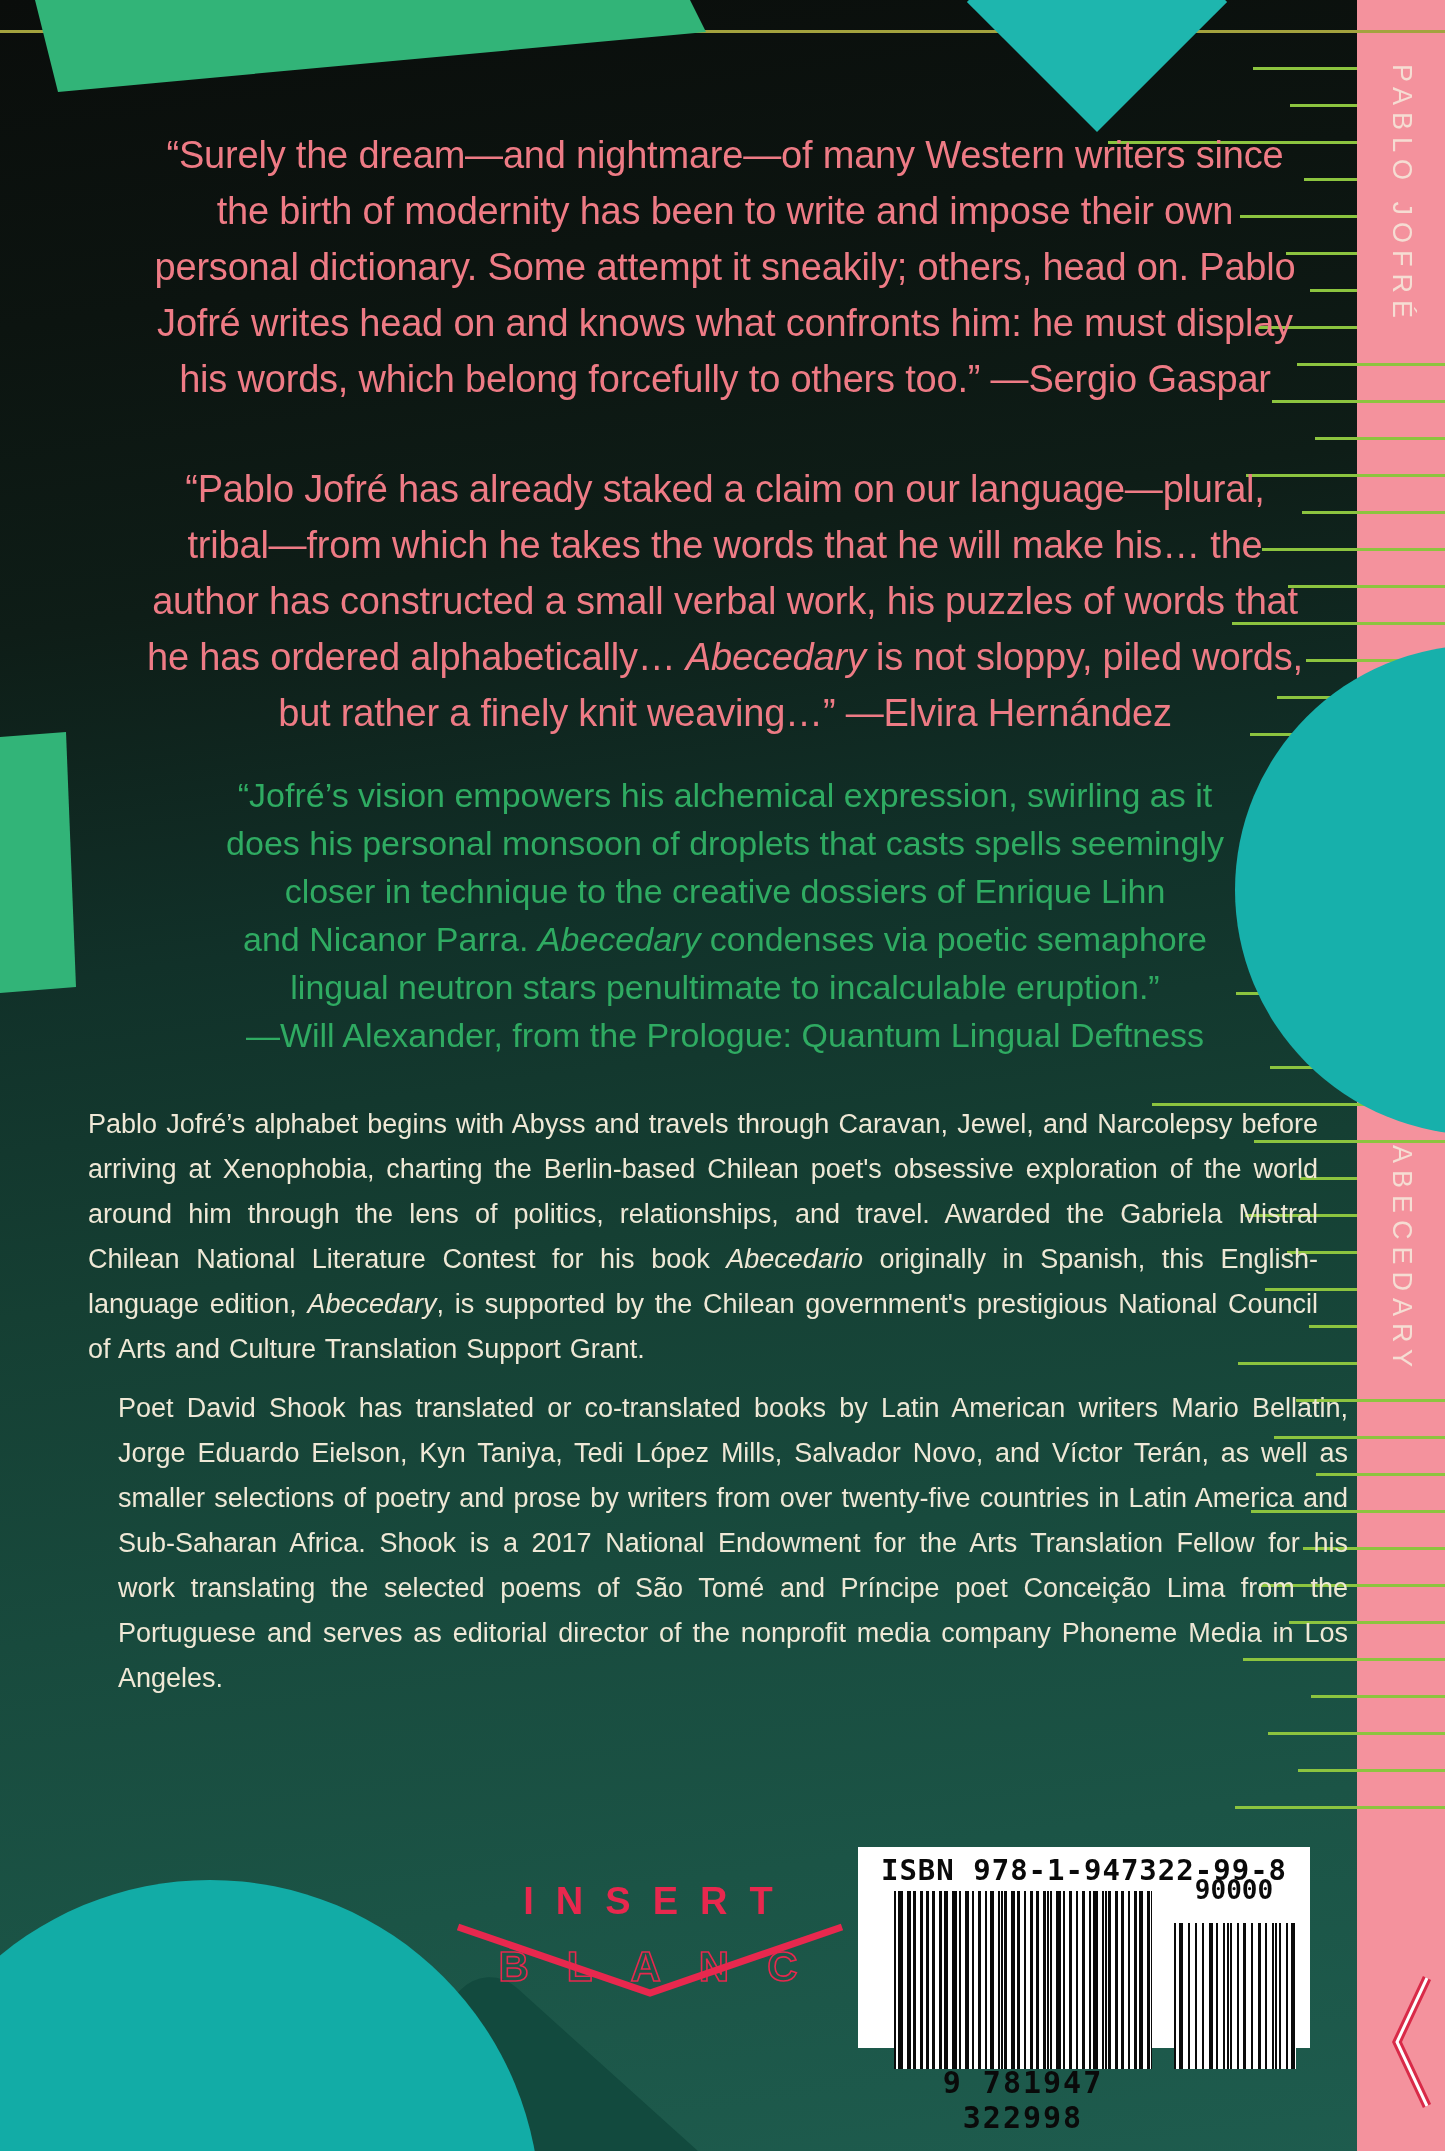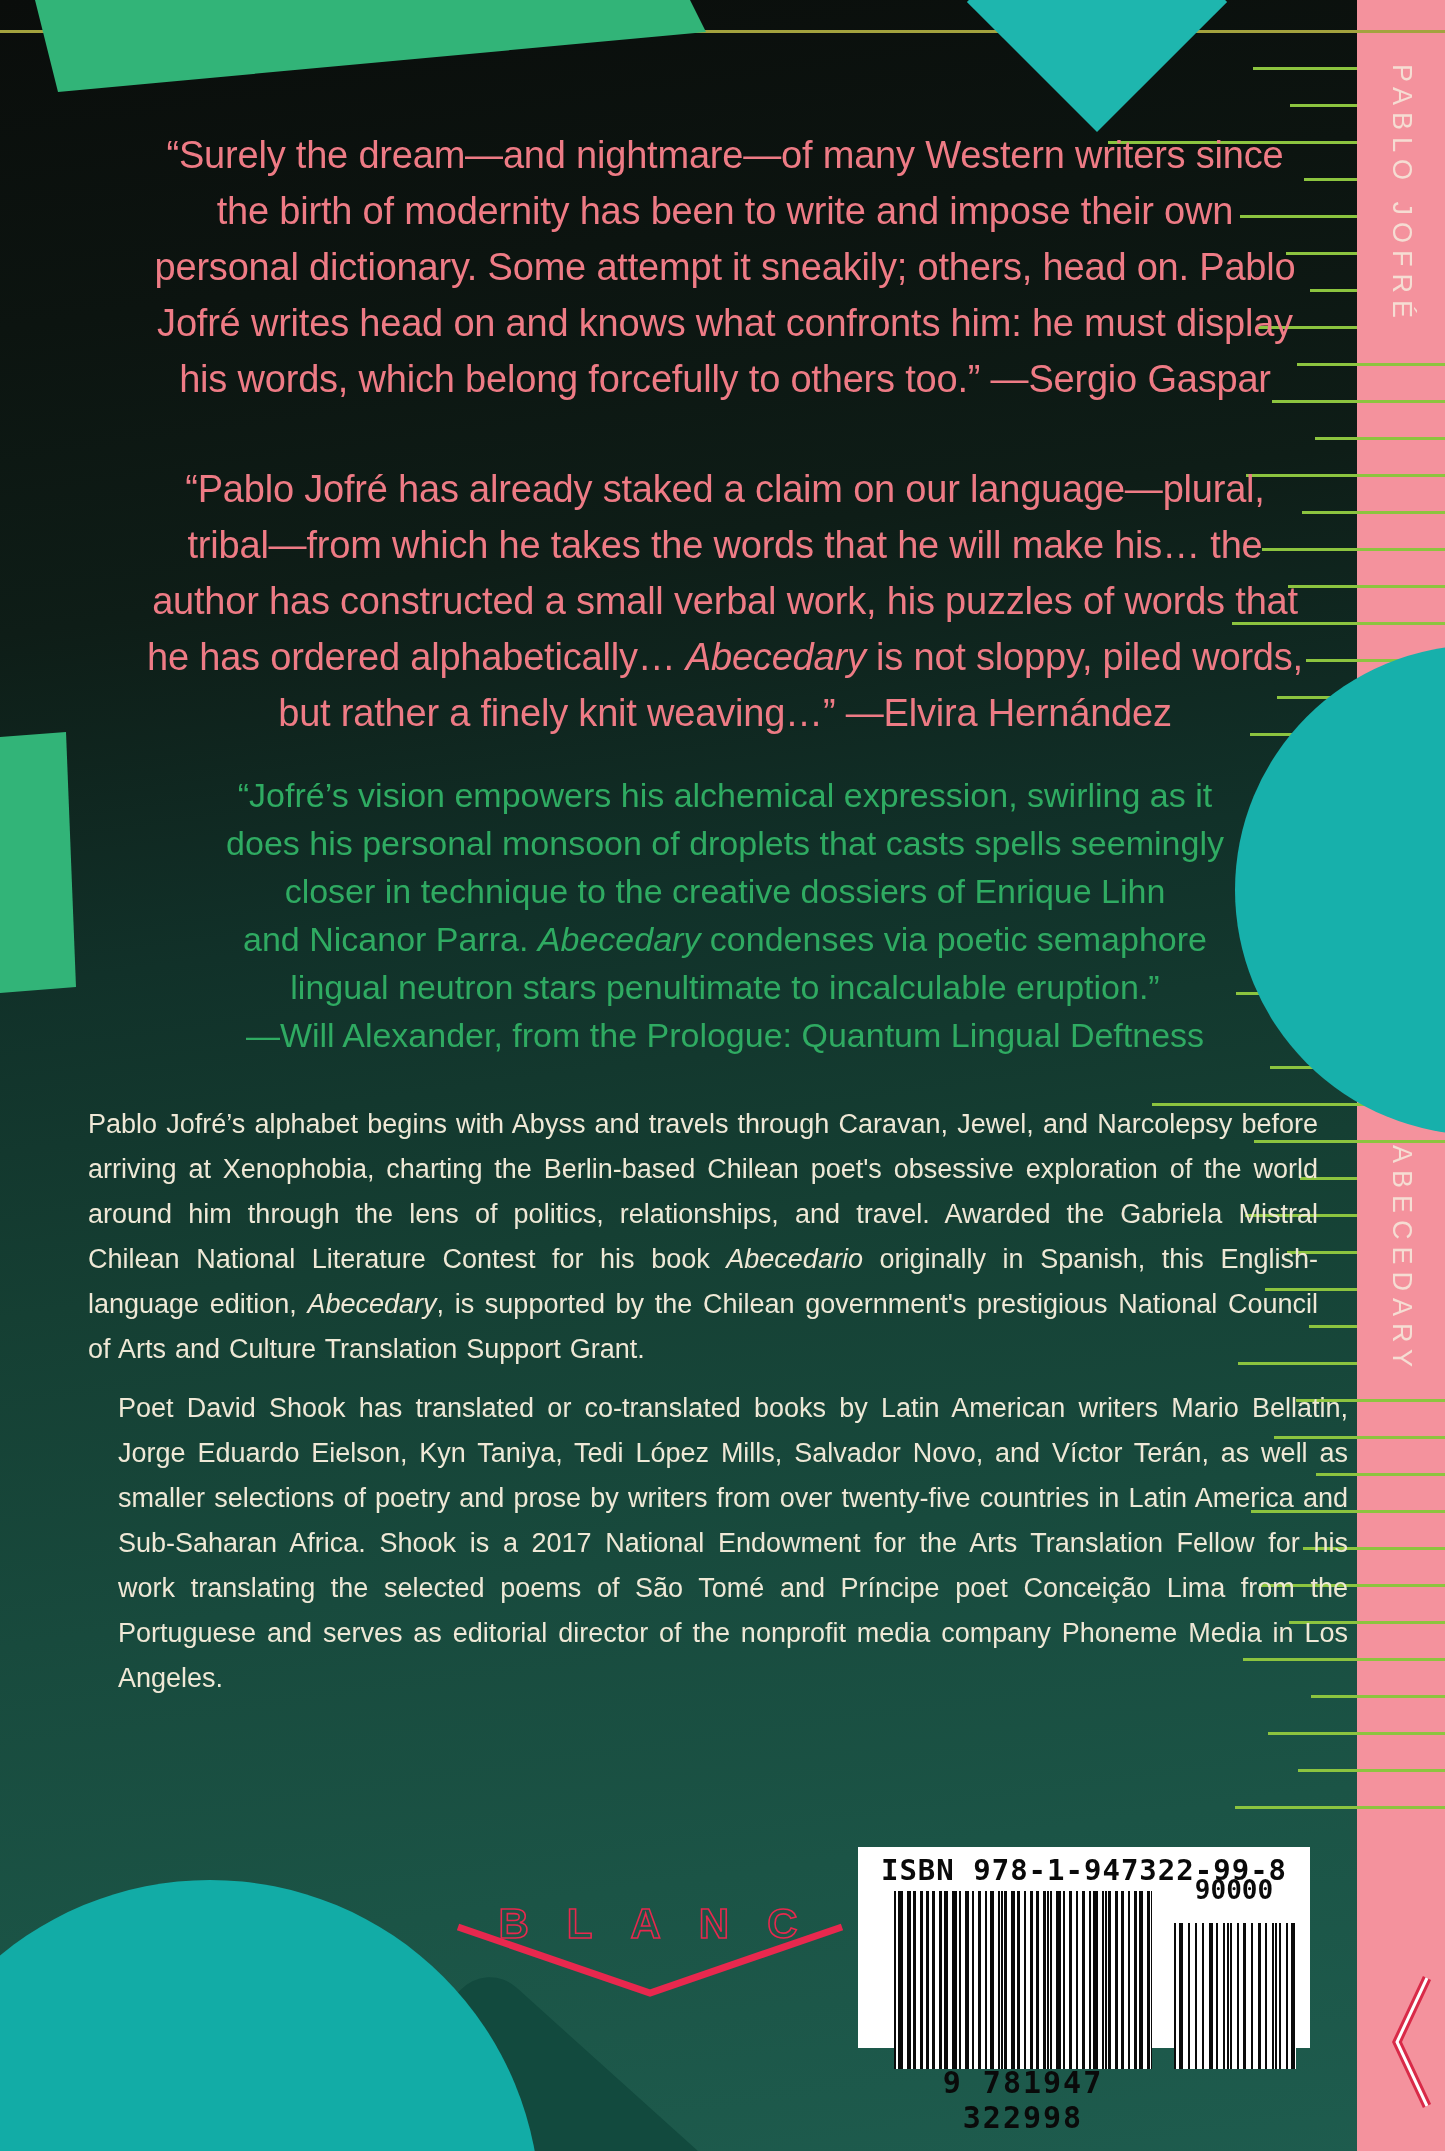--- a/index.html
+++ b/index.html
@@ -156,20 +156,21 @@
   <p class="quote pink q2">“Pablo Jofré has already staked a claim on our language—plural,
 tribal—from which he takes the words that he will make his… the
 author has constructed a small verbal work, his puzzles of words that
 he has ordered alphabetically… <i>Abecedary</i> is not sloppy, piled words,
 but rather a finely knit weaving…” —Elvira Hernández</p>
 
   <p class="para p1">Pablo Jofré’s alphabet begins with Abyss and travels through Caravan, Jewel, and Narcolepsy before arriving at Xenophobia, charting the Berlin-based Chilean poet's obsessive exploration of the world around him through the lens of politics, relationships, and travel. Awarded the Gabriela Mistral Chilean National Literature Contest for his book <i>Abecedario</i> originally in Spanish, this English-language edition, <i>Abecedary</i>, is supported by the Chilean government's prestigious National Council of Arts and Culture Translation Support Grant.</p>
   <p class="para p2">Poet David Shook has translated or co-translated books by Latin American writers Mario Bellatin, Jorge Eduardo Eielson, Kyn Taniya, Tedi López Mills, Salvador Novo, and Víctor Terán, as well as smaller selections of poetry and prose by writers from over twenty-five countries in Latin America and Sub-Saharan Africa.  Shook is a 2017 National Endowment for the Arts Translation Fellow for his work translating the selected poems of São Tomé and Príncipe poet Conceição Lima from the Portuguese and serves as editorial director of the nonprofit media company Phoneme Media in Los Angeles.</p>
 
   <div class="logo">
+    <p class="w1">INSERT</p>
     <p class="w2">BLANC</p>
   </div>
   <svg class="logo-v" width="400" height="90" viewBox="0 0 400 90">
     <polyline points="10,12 202,78 394,12" fill="none" stroke="#e8284e" stroke-width="7"></polyline>
   </svg>
 
   <div class="barcode-box">
     <div class="isbn-label">ISBN 978-1-947322-99-8</div>
     <div class="ean-bars"></div>
     <div class="ean-digits">9 781947 322998</div>

